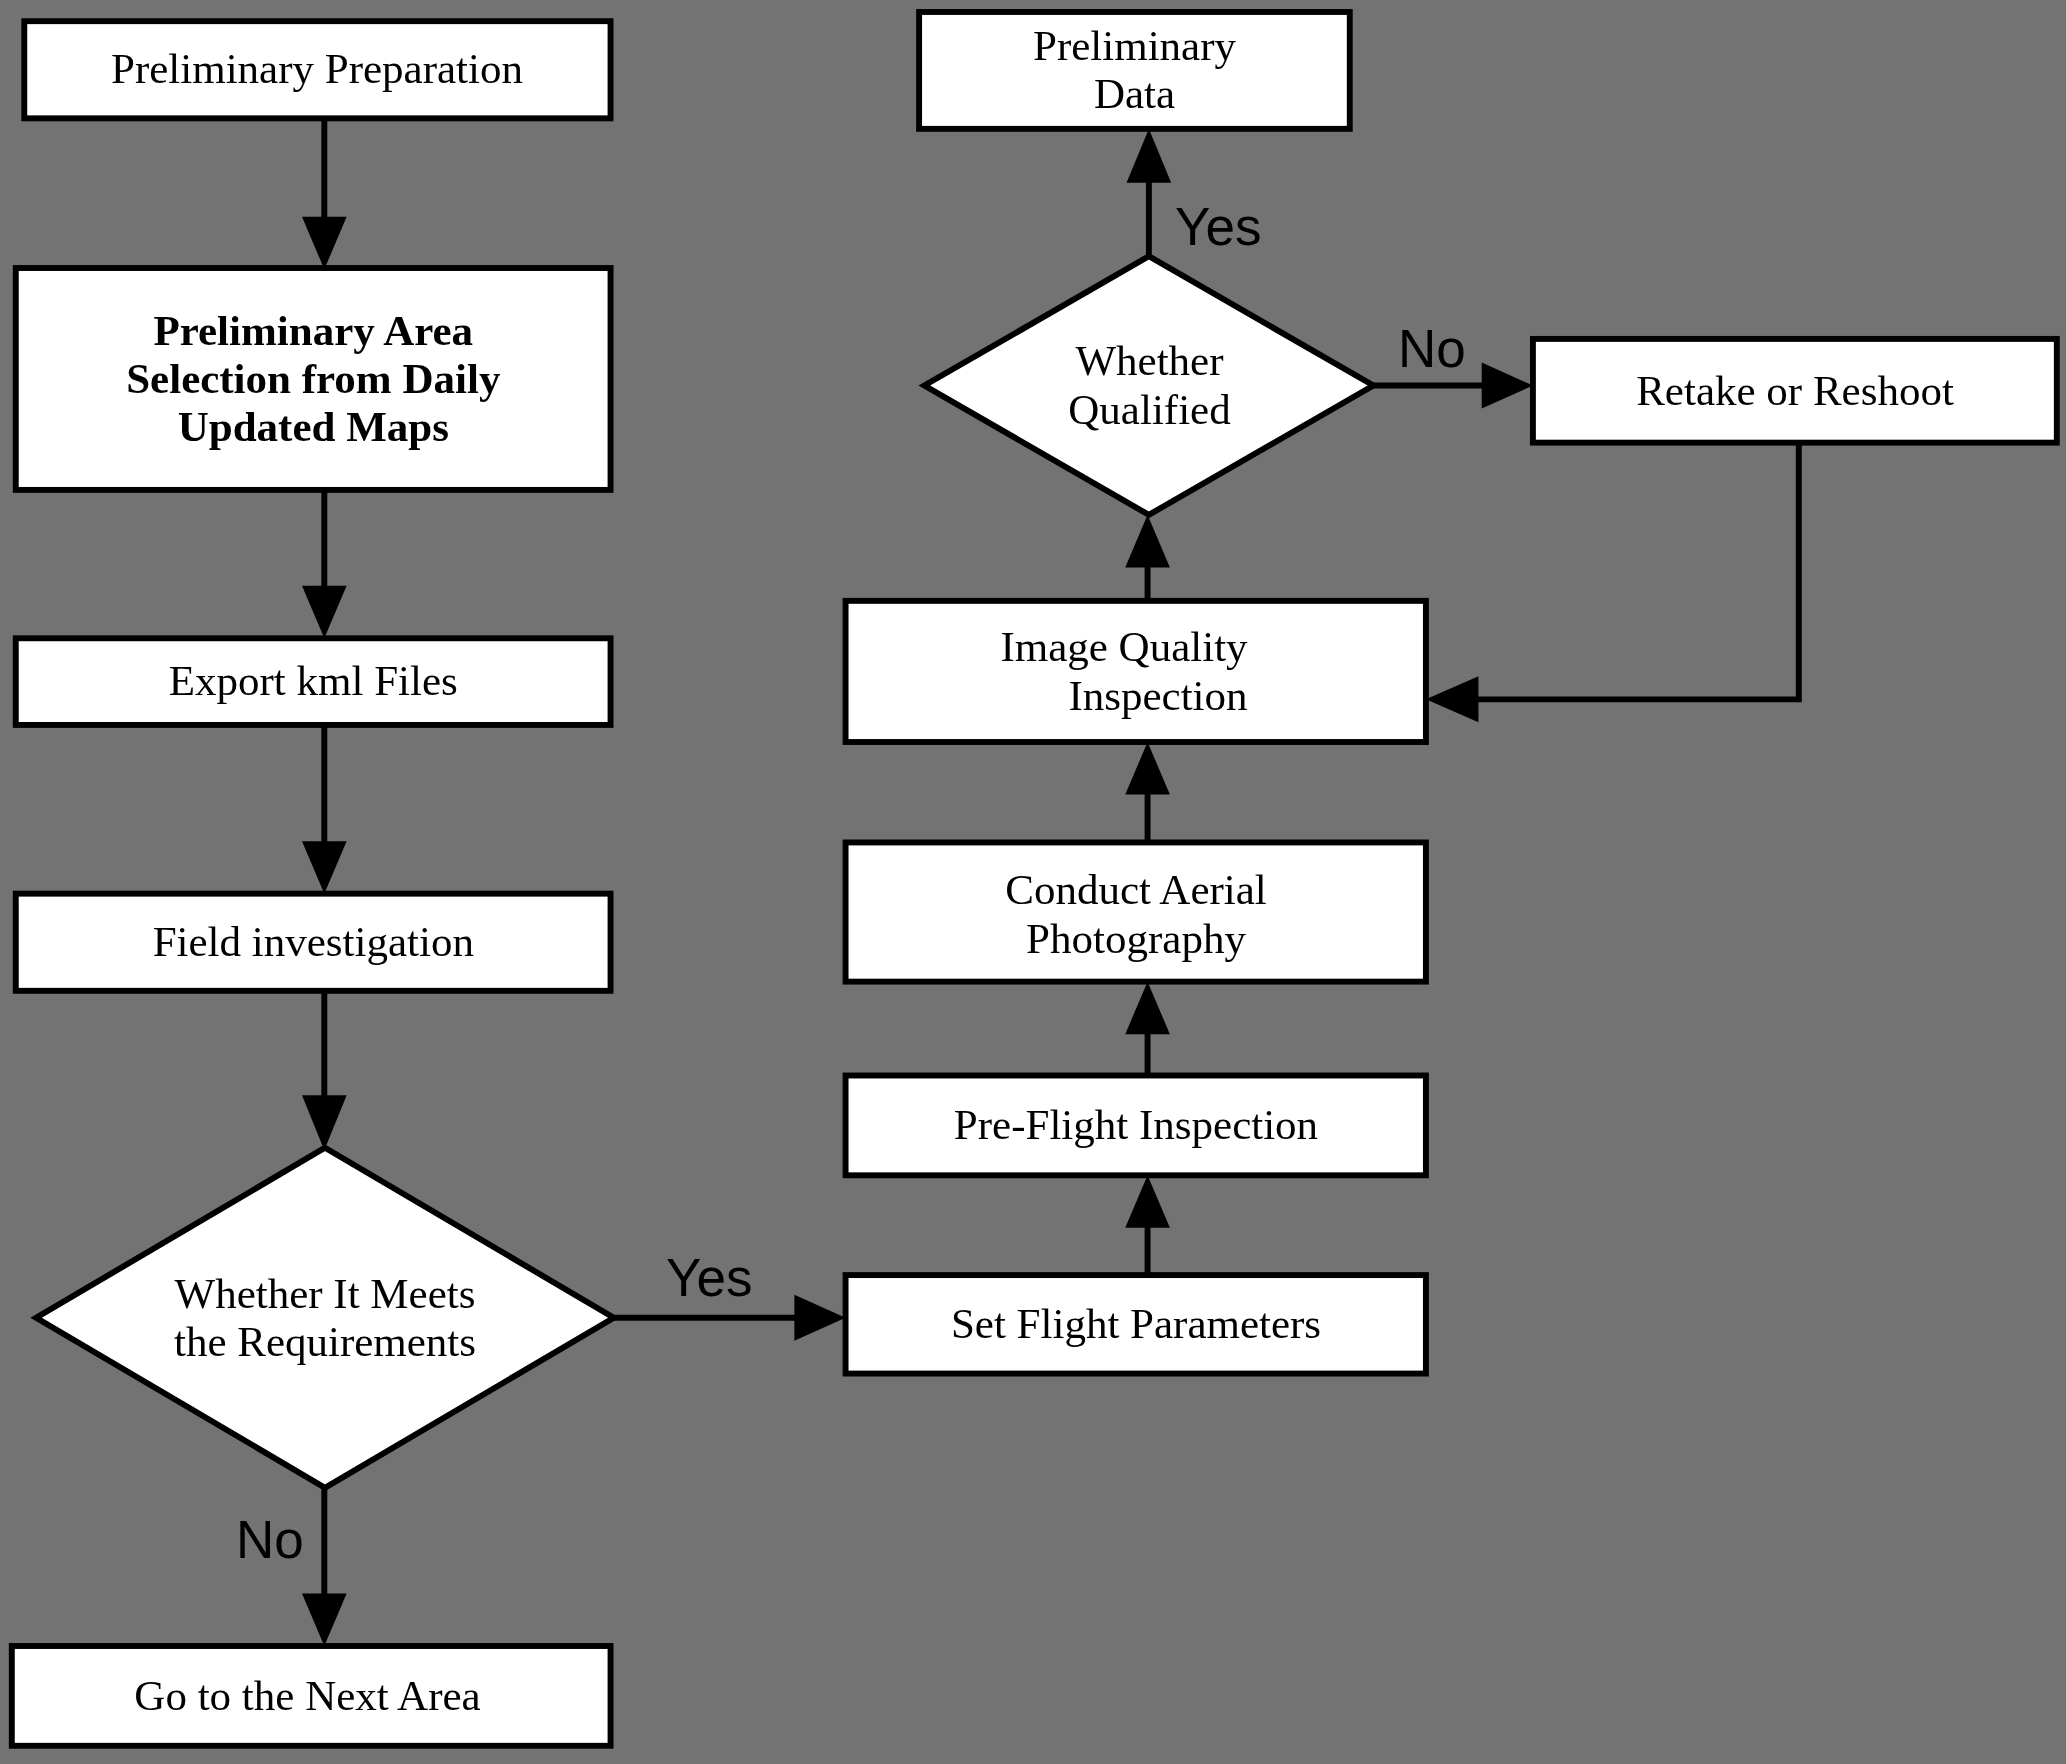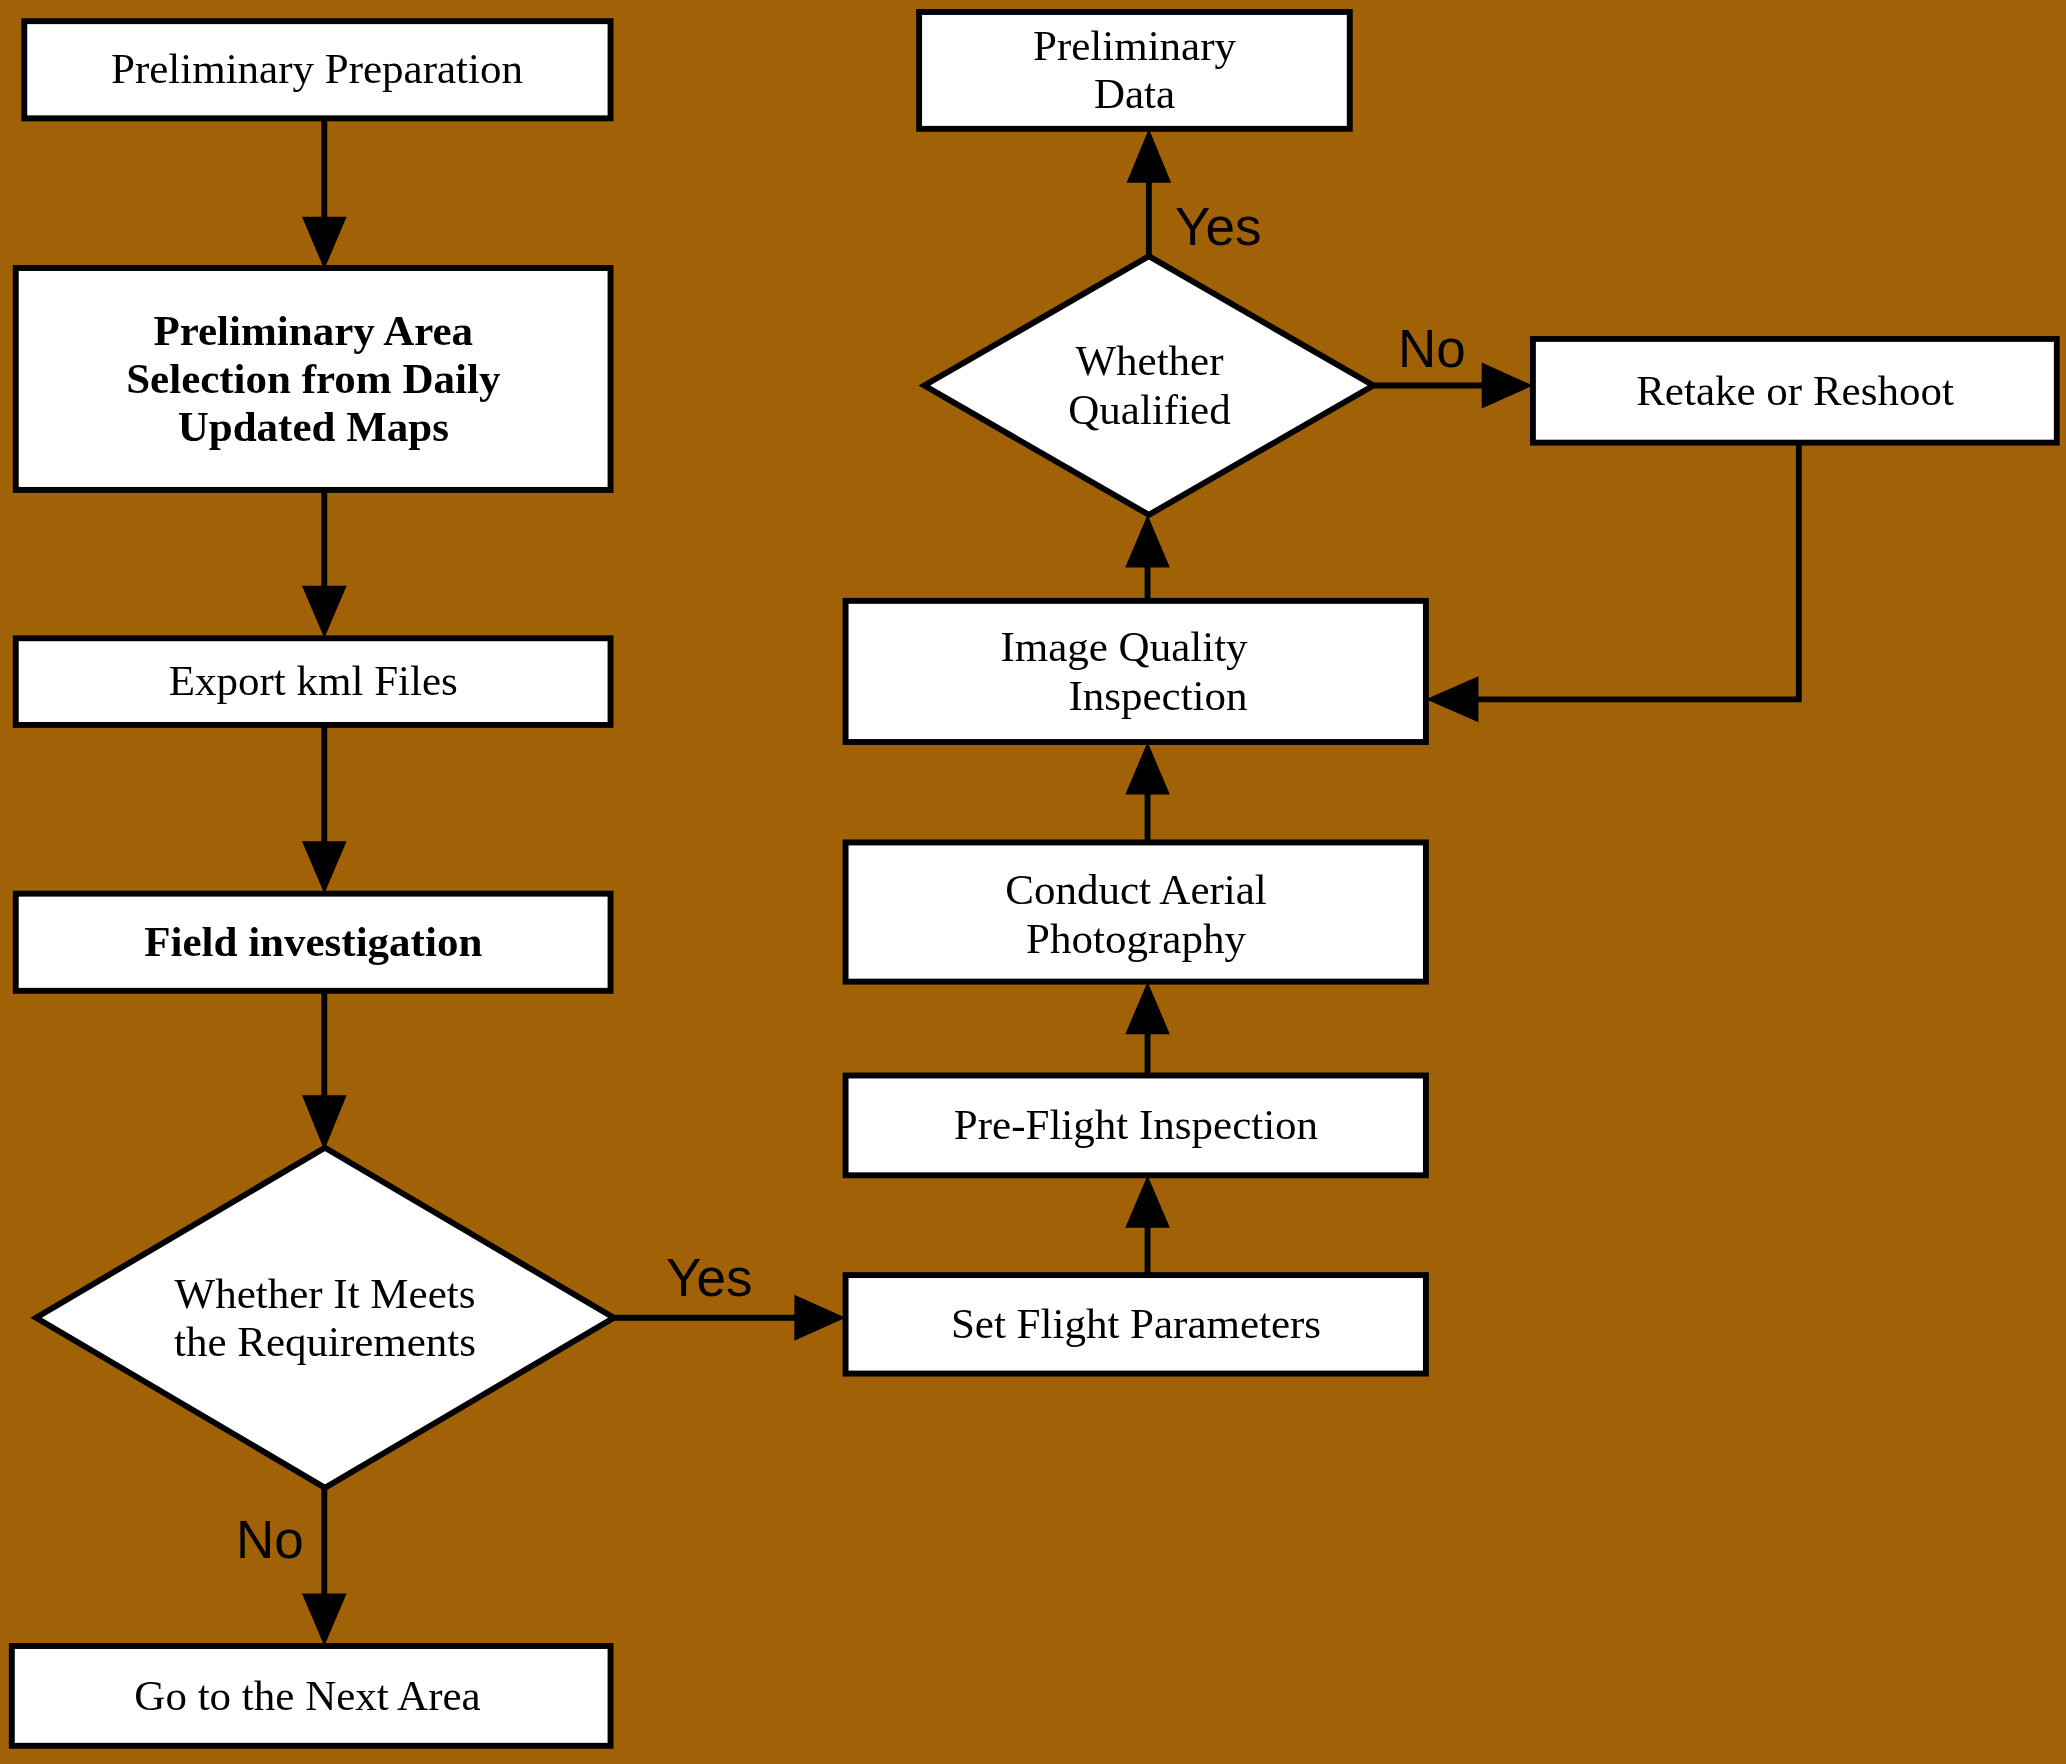--- a/index.html
+++ b/index.html
@@ -7,21 +7,21 @@
     padding: 0;
     background: #ffffff;
   }
   body {
     font-family: "Liberation Serif", "DejaVu Serif", serif;
   }
   #canvas {
     position: relative;
     width: 2066px;
     height: 1765px;
-    background: #a16207;
+    background: #737373;
     overflow: hidden;
   }
   svg#flow {
     position: absolute;
     left: 0;
     top: 0;
     width: 2066px;
     height: 1765px;
     display: block;
   }
@@ -161,21 +161,21 @@
   </svg>
 
   <div class="node-label" style="left:24px; top:21px; width:586px; height:97px;">Preliminary Preparation</div>
 
   <div class="node-label" style="left:15.8px; top:268px; width:595px; height:222px;font-weight:bold;">Preliminary Area
 Selection from Daily
 Updated Maps</div>
 
   <div class="node-label" style="left:15.8px; top:638px; width:595px; height:87px;">Export kml Files</div>
 
-  <div class="node-label" style="left:15.8px; top:894px; width:595px; height:97px;font-weight:bold;">Field investigation</div>
+  <div class="node-label" style="left:15.8px; top:894px; width:595px; height:97px;">Field investigation</div>
 
   <div class="node-label" style="left:92px; top:1236px; width:466px; height:164px;">Whether It Meets
 the Requirements</div>
 
   <div class="node-label" style="left:8px; top:1646px; width:599px; height:100px;">Go to the Next Area</div>
 
   <div class="node-label" style="left:846px; top:1275px; width:580px; height:98px;">Set Flight Parameters</div>
 
   <div class="node-label" style="left:846px; top:1075px; width:580px; height:100px;">Pre-Flight Inspection</div>
 

